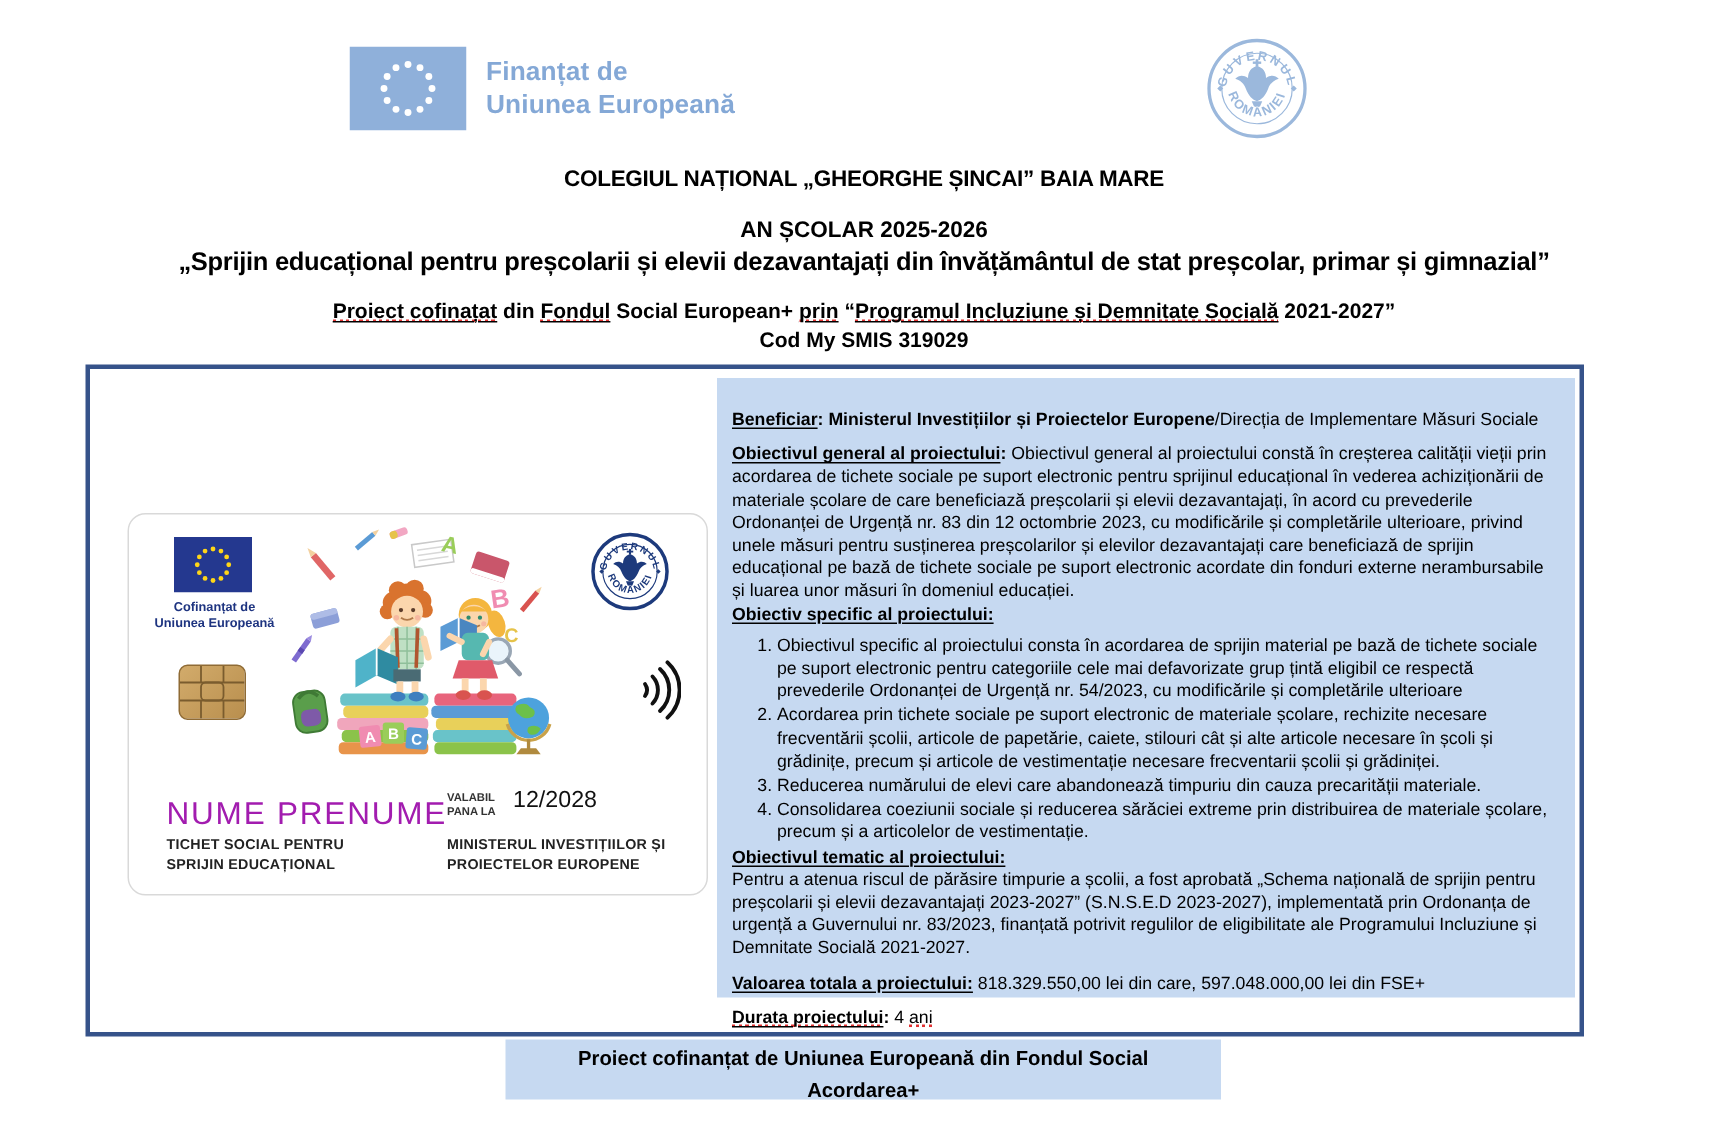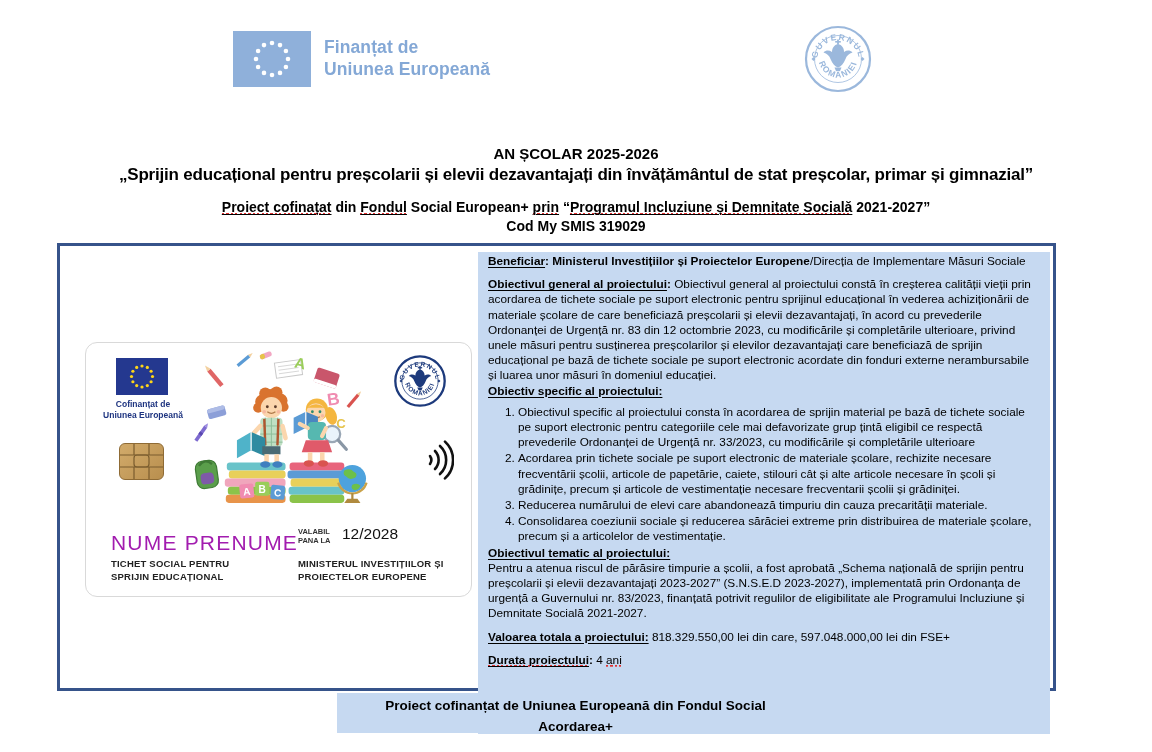--- a/index.html
+++ b/index.html
@@ -45,22 +45,22 @@
                letter-spacing:4px;word-spacing:14px;}
   .card-name{position:absolute;left:25px;top:188px;font-size:21px;letter-spacing:1.2px;color:#a21caf;}
   .card-valid{position:absolute;left:212px;top:184px;font-size:7.5px;font-weight:700;
               color:#333;line-height:1.25;}
   .card-valid-value{position:absolute;left:256px;top:182px;font-size:15.5px;color:#111;}
   .card-small{font-size:9.5px;font-weight:700;line-height:1.35;color:#222;letter-spacing:.2px;}
   .card-type{position:absolute;left:25px;top:215px;}
   .card-issuer{position:absolute;left:212px;top:215px;}
 
   
-  .info-panel{position:absolute;left:418px;top:6px;width:572px;height:482px;background:#c6d9f1;
-              box-sizing:border-box;padding:2px 11px 6px 10px;
+  .info-panel{position:absolute;left:418px;top:6px;width:572px;height:413px;background:#c6d9f1;
+              box-sizing:border-box;padding:20px 11px 6px 10px;
               font-size:11.8px;line-height:15.2px;color:#000;}
   .info-panel b{font-weight:700;}
   .para{margin:0;}
   .gap{margin-top:8px;}
   .obj-list{margin:6px 0 0 0;padding-left:30px;}
   .obj-list li{margin:0 0 1px 0;}
 
   
   .footer-banner{position:absolute;left:337px;top:693px;width:477px;height:40px;background:#c6d9f1;
                  text-align:center;font-weight:700;font-size:13.5px;line-height:1.55;
@@ -111,20 +111,21 @@
     <g fill="currentColor" transform="translate(0,-3)">
       <rect x="34.1" y="18.5" width="1.8" height="5"></rect>
         <rect x="32.2" y="20" width="5.6" height="1.6"></rect>
       <path d="M35 23 C31 24 29 27 29 31 C26 29 23 29 20.5 31.5 C24 32.5 26.5 35 27.5 38 C29.5 43 32 45.5 35 46.5 C38 45.5 40.5 43 42.5 38 C43.5 35 46 32.5 49.5 31.5 C47 29 44 29 41 31 C41 27 39 24 35 23 Z"></path>
       <path d="M31.5 46.5 L38.5 46.5 L37 50 L33 50 Z"></path>
     </g>
     <polygon points="10.5,33 12.5,35 10.5,37 8.5,35" fill="currentColor"></polygon>
     <polygon points="59.5,33 61.5,35 59.5,37 57.5,35" fill="currentColor"></polygon>
   </svg>
 
+  <div class="ttl school-title">COLEGIUL NAȚIONAL „GHEORGHE ȘINCAI” BAIA MARE</div>
   <div class="ttl school-year">AN ȘCOLAR 2025-2026</div>
   <div class="ttl project-quote">„Sprijin educațional pentru preșcolarii și elevii dezavantajați din învățământul de stat preșcolar, primar și gimnazial”</div>
   <div class="ttl funding-line"><span class="ul sq">Proiect cofinațat</span><span> din </span><span class="ul sq">Fondul</span><span> Social European+ </span><span class="ul sq">prin</span><span> “</span><span class="ul sq">Programul Incluziune și Demnitate Socială</span><span> 2021-2027”</span></div>
   <div class="ttl smis-code">Cod My SMIS 319029</div>
 
   <div class="main-frame">
 
     <div class="social-card">
 
       <svg class="card-flag" viewBox="0 0 52 37">
@@ -370,21 +371,21 @@
     </div>
 
     <div class="info-panel">
       <p class="para"><b><span class="ul">Beneficiar</span><span>: Ministerul Investițiilor și Proiectelor Europene</span></b><span>/Direcția de Implementare Măsuri Sociale</span></p>
 
       <p class="para gap"><b><span class="ul">Obiectivul general al proiectului</span><span>: </span></b><span>Obiectivul general al proiectului constă în creșterea calității vieții prin acordarea de tichete sociale pe suport electronic pentru sprijinul educațional în vederea achiziționării de materiale școlare de care beneficiază preșcolarii și elevii dezavantajați, în acord cu prevederile Ordonanței de Urgență nr. 83 din 12 octombrie 2023, cu modificările și completările ulterioare, privind unele măsuri pentru susținerea preșcolarilor și elevilor dezavantajați care beneficiază de sprijin educațional pe bază de tichete sociale pe suport electronic acordate din fonduri externe nerambursabile și luarea unor măsuri în domeniul educației.</span></p>
 
       <div><b><span class="ul">Obiectiv specific al proiectului:</span></b></div>
 
       <ol class="obj-list">
-        <li>Obiectivul specific al proiectului consta în acordarea de sprijin material pe bază de tichete sociale pe suport electronic pentru categoriile cele mai defavorizate grup țintă eligibil ce respectă prevederile Ordonanței de Urgență nr. 33/2023, cu modificările și completările ulterioare</li>
+        <li>Obiectivul specific al proiectului consta în acordarea de sprijin material pe bază de tichete sociale pe suport electronic pentru categoriile cele mai defavorizate grup țintă eligibil ce respectă prevederile Ordonanței de Urgență nr. 54/2023, cu modificările și completările ulterioare</li>
         <li>Acordarea prin tichete sociale pe suport electronic de materiale școlare, rechizite necesare frecventării școlii, articole de papetărie, caiete, stilouri cât și alte articole necesare în școli și grădinițe, precum și articole de vestimentație necesare frecventarii școlii și grădiniței.</li>
         <li>Reducerea numărului de elevi care abandonează timpuriu din cauza precarității materiale.</li>
         <li>Consolidarea coeziunii sociale și reducerea sărăciei extreme prin distribuirea de materiale școlare, precum și a articolelor de vestimentație.</li>
       </ol>
 
       <div><b><span class="ul">Obiectivul tematic al proiectului:</span></b></div>
       <p class="para">Pentru a atenua riscul de părăsire timpurie a școlii, a fost aprobată „Schema națională de sprijin pentru preșcolarii și elevii dezavantajați 2023-2027” (S.N.S.E.D 2023-2027), implementată prin Ordonanța de urgență a Guvernului nr. 83/2023, finanțată potrivit regulilor de eligibilitate ale Programului Incluziune și Demnitate Socială 2021-2027.</p>
 
       <p class="para gap"><b><span class="ul">Valoarea totala a proiectului:</span></b><span> 818.329.550,00 lei din care, 597.048.000,00 lei din FSE+</span></p>
 

